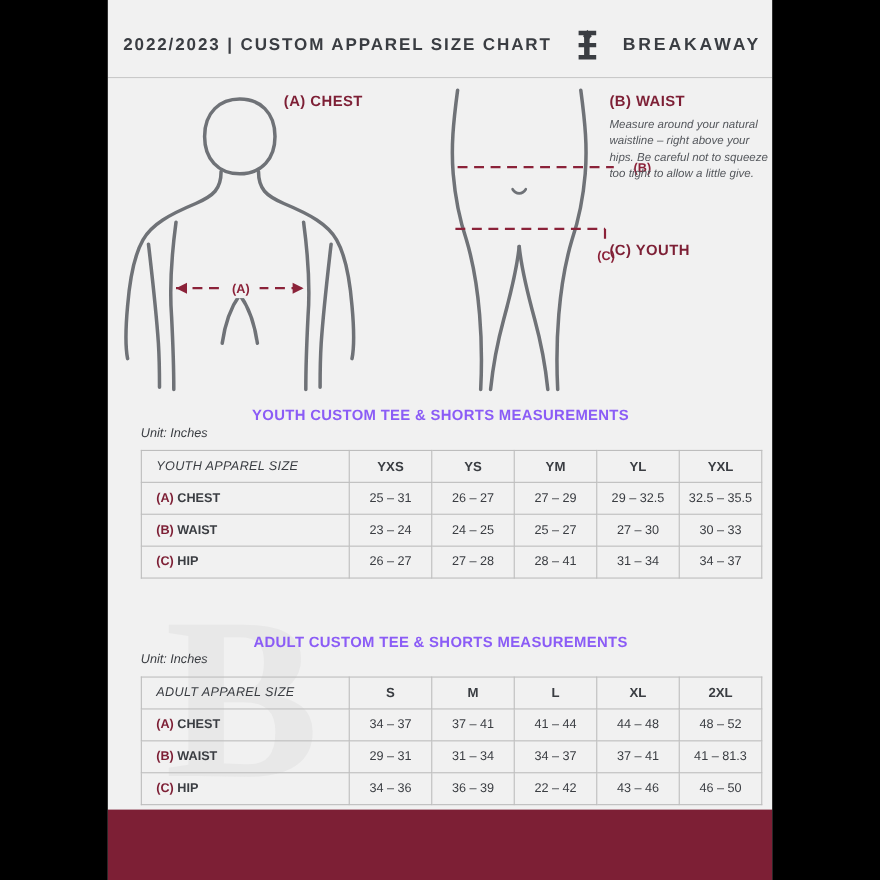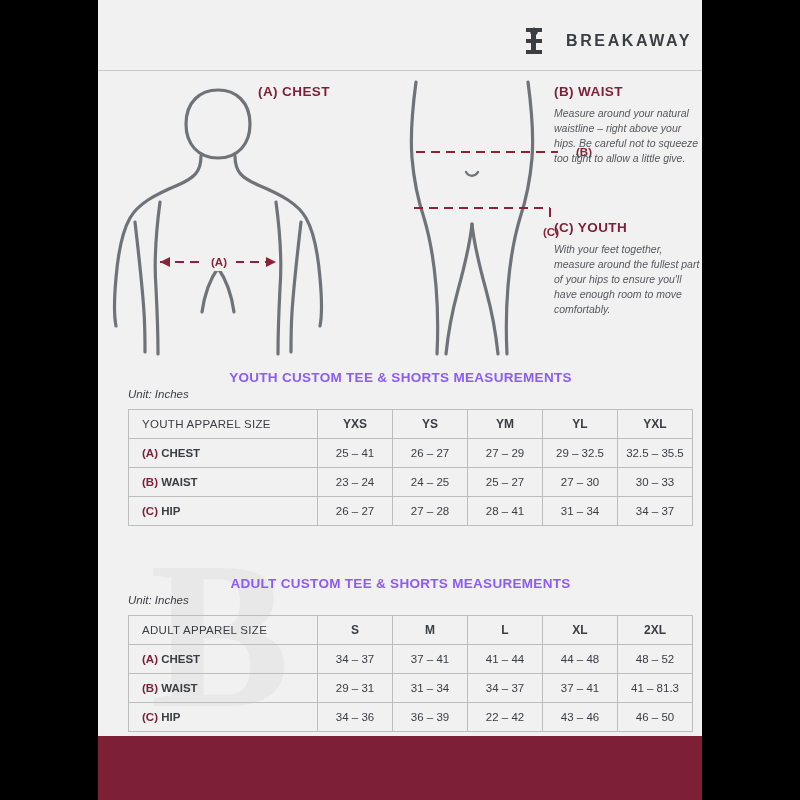--- a/index.html
+++ b/index.html
@@ -166,21 +166,21 @@
     text-align: left;
     padding-left: 13px !important;
     font-weight: normal;
     font-size: 11.5px;
     letter-spacing: 0.3px;
   }
   .tag {
     color: #7d1f35;
     font-weight: bold;
   }
-  .col-0 { width: 175px; }
+  .col-0 { width: 175px; font-style: italic; }
   .col-n { width: 74px; }
 
   
   .footer-bar {
     position: absolute;
     left: 98px;
     top: 736px;
     width: 604px;
     height: 64px;
     background: #7d1f35;
@@ -199,20 +199,21 @@
 </style>
 </head>
 <body>
 
 <div class="page">
   <div class="sheet"></div>
 
   <div class="watermark">B</div>
 
   <div class="header">
+    <div class="header-title">2022/2023  |  CUSTOM APPAREL SIZE CHART</div>
     <div class="brand">
       <div class="brand-mark">
         <svg width="22" height="28" viewBox="0 0 22 28" xmlns="http://www.w3.org/2000/svg">
           <path d="M3 1 L19 1 L19 5 L13 5 L13 12 L19 12 L19 16 L13 16 L13 23 L19 23 L19 27 L3 27 L3 23 L8 23 L8 16 L3 16 L3 12 L8 12 L8 5 L3 5 Z" fill="#3a3d42"></path>
           <path d="M11 0 L15 6 L11 10 L7 6 Z" fill="#3a3d42"></path>
         </svg>
       </div>
       <div class="brand-name">BREAKAWAY</div>
     </div>
     <div class="header-rule"></div>
@@ -281,40 +282,39 @@
 
     <div class="callout c-chest">
       <div class="callout-title">(A) CHEST</div>
     </div>
     <div class="callout c-waist">
       <div class="callout-title">(B) WAIST</div>
       <div class="callout-body">Measure around your natural waistline – right above your hips. Be careful not to squeeze too tight to allow a little give.</div>
     </div>
     <div class="callout c-hips">
       <div class="callout-title">(C) YOUTH</div>
-      <div class="callout-body">With your feet together, measure around the fullest part of your hips to ensure you'll have enough room to move comfortably.</div>
     </div>
   </div>
 
   <div class="table-block" style="top:370px;">
     <div class="tbl-title">YOUTH CUSTOM TEE &amp; SHORTS MEASUREMENTS</div>
     <div class="tbl-unit">Unit: Inches</div>
     <table>
       <tbody>
           <tr>
         <th class="col-0 hdr-label">YOUTH APPAREL SIZE</th>
         <th class="col-n">YXS</th>
         <th class="col-n">YS</th>
         <th class="col-n">YM</th>
         <th class="col-n">YL</th>
         <th class="col-n">YXL</th>
       </tr>
       <tr>
         <td class="row-label"><span class="tag">(A)</span> <span>CHEST</span></td>
-        <td>25 – 41</td>
+        <td>25 – 31</td>
         <td>26 – 27</td>
         <td>27 – 29</td>
         <td>29 – 32.5</td>
         <td>32.5 – 35.5</td>
       </tr>
       <tr>
         <td class="row-label"><span class="tag">(B)</span> <span>WAIST</span></td>
         <td>23 – 24</td>
         <td>24 – 25</td>
         <td>25 – 27</td>

